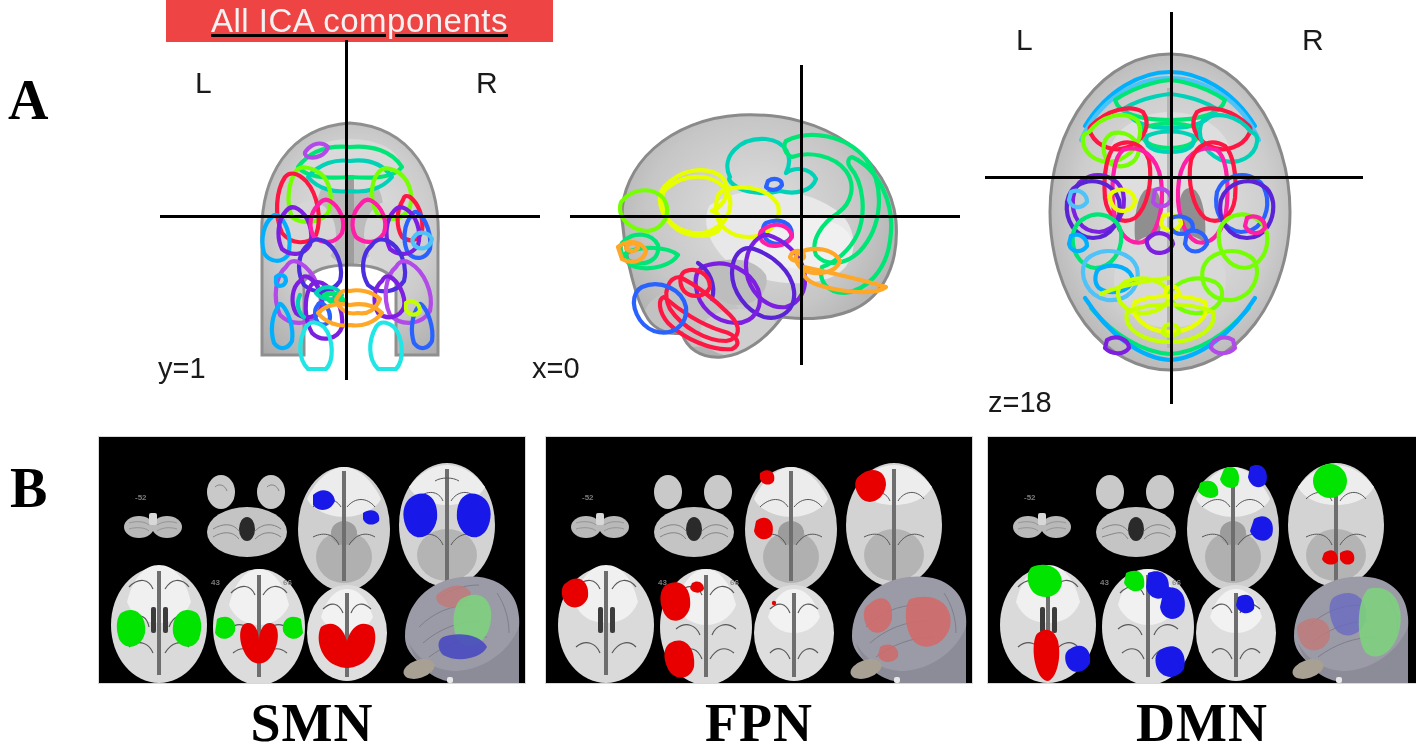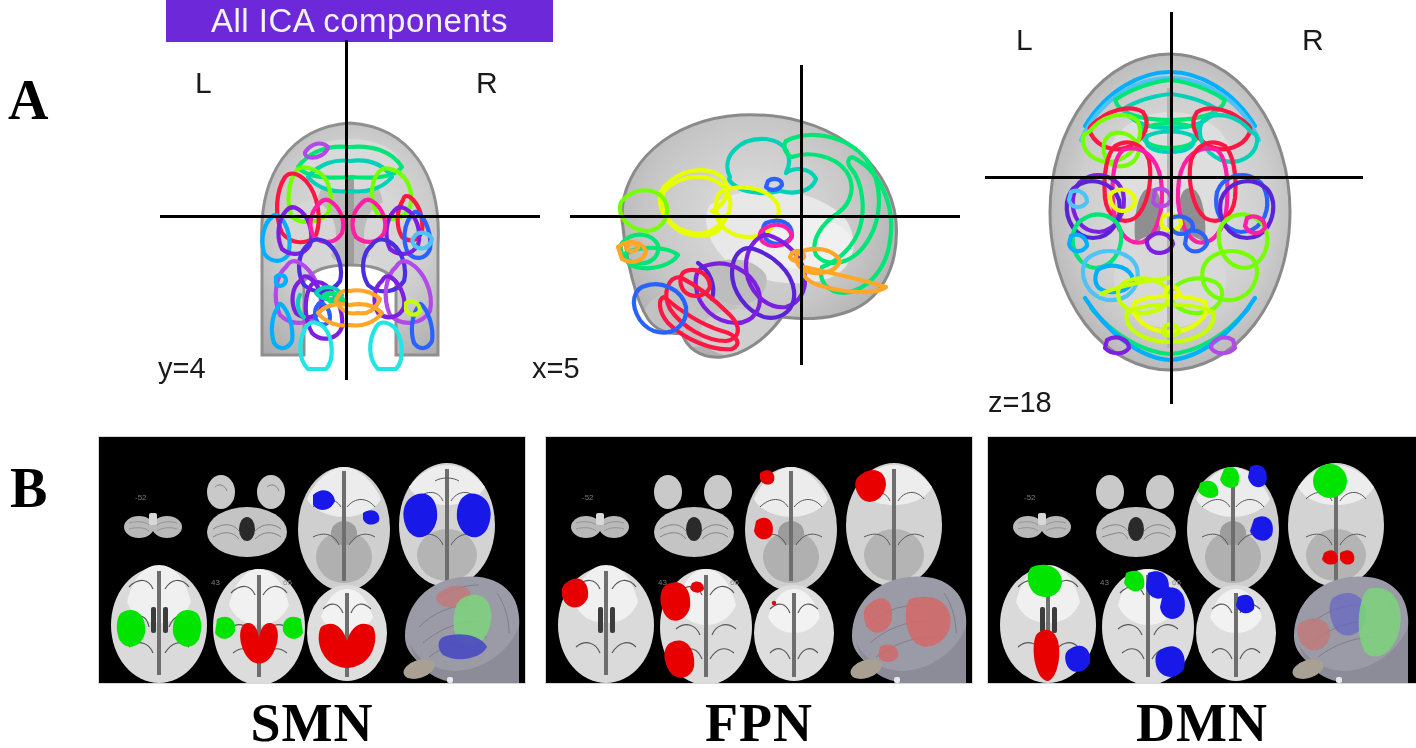--- a/index.html
+++ b/index.html
@@ -11,22 +11,22 @@
     position:relative;
   }
   .fig{position:absolute;left:0;top:0;width:1416px;height:748px;}
 
   
   .abs{position:absolute;}
 
   
   .title-banner{
     left:166px;top:0px;width:387px;height:42px;
-    background:#6d28d9;
-    display:flex;align-items:center;justify-content:center;
+    background:#ef4444;
+    display:flex;align-items:center;justify-content:center;text-decoration:underline;
   }
   .title-banner span{
     color:#f2f2f2;
     font-size:33px;
     letter-spacing:0.5px;
     font-family:"Liberation Sans", sans-serif;
   }
 
   
   .panel-letter{
@@ -55,20 +55,21 @@
 
   
   .crosshair{position:absolute;background:#000;}
 
   
   .montage{
     position:absolute;
     background:#c2410c;
     overflow:hidden;
     box-shadow:0 0 0 1px #d8d8d8;
+    font-weight:bold;
   }
   .montage svg{display:block;width:100%;height:100%;}
 
   
   .net-label{
     position:absolute;
     font-family:"Liberation Serif", serif;
     font-weight:bold;
     font-size:54px;
     color:#000;
@@ -155,21 +156,21 @@
         <path d="M126,222 C130,218 136,220 136,226 C134,232 128,232 126,228 Z" stroke="#00b0ff"></path>
         <path d="M256,248 C262,244 270,248 270,256 C266,262 258,260 256,254 Z" stroke="#c6ff00"></path>
         <path d="M150,240 C146,248 148,258 154,262" stroke="#00d2b8"></path>
       </g>
     </svg>
   </div>
 
   <div class="abs crosshair" style="left:345px;top:40px;width:3px;height:340px;"></div>
   <div class="abs crosshair" style="left:160px;top:215px;width:380px;height:3px;"></div>
 
-  <div class="abs coord-label" style="left:158px;top:354px;">y=4</div>
+  <div class="abs coord-label" style="left:158px;top:354px;">y=1</div>
 
   <div class="slice-stage" id="sagittal-stage" style="left:560px;top:95px;width:400px;height:290px;">
     <svg viewBox="0 0 400 290" preserveAspectRatio="none">
       <defs>
         <radialGradient id="gsag" cx="48%" cy="42%" r="62%">
           <stop offset="0%" stop-color="#e0e0e0"></stop>
           <stop offset="55%" stop-color="#c6c6c6"></stop>
           <stop offset="100%" stop-color="#9e9e9e"></stop>
         </radialGradient>
         <clipPath id="sagclip">
@@ -246,21 +247,21 @@
                  C246,186 240,178 244,172 Z" stroke="#ffa726"></path>
         <path d="M232,158 C238,154 244,156 244,162 C240,168 232,166 230,162 Z" stroke="#ffa726"></path>
         <path d="M68,150 C72,146 78,148 78,153 C74,158 68,156 66,153 Z" stroke="#ffa726"></path>
       </g>
     </svg>
   </div>
 
   <div class="abs crosshair" style="left:800px;top:65px;width:3px;height:300px;"></div>
   <div class="abs crosshair" style="left:570px;top:215px;width:390px;height:3px;"></div>
 
-  <div class="abs coord-label" style="left:532px;top:354px;">x=5</div>
+  <div class="abs coord-label" style="left:532px;top:354px;">x=0</div>
 
   <div class="abs orient-label" style="left:1016px;top:25px;">L</div>
   <div class="abs orient-label" style="left:1302px;top:25px;">R</div>
 
   <div class="slice-stage" id="axial-stage" style="left:995px;top:40px;width:350px;height:350px;">
     <svg viewBox="0 0 350 350" preserveAspectRatio="none">
       <defs>
         <radialGradient id="gax" cx="50%" cy="48%" r="60%">
           <stop offset="0%" stop-color="#e6e6e6"></stop>
           <stop offset="58%" stop-color="#cdcdcd"></stop>

